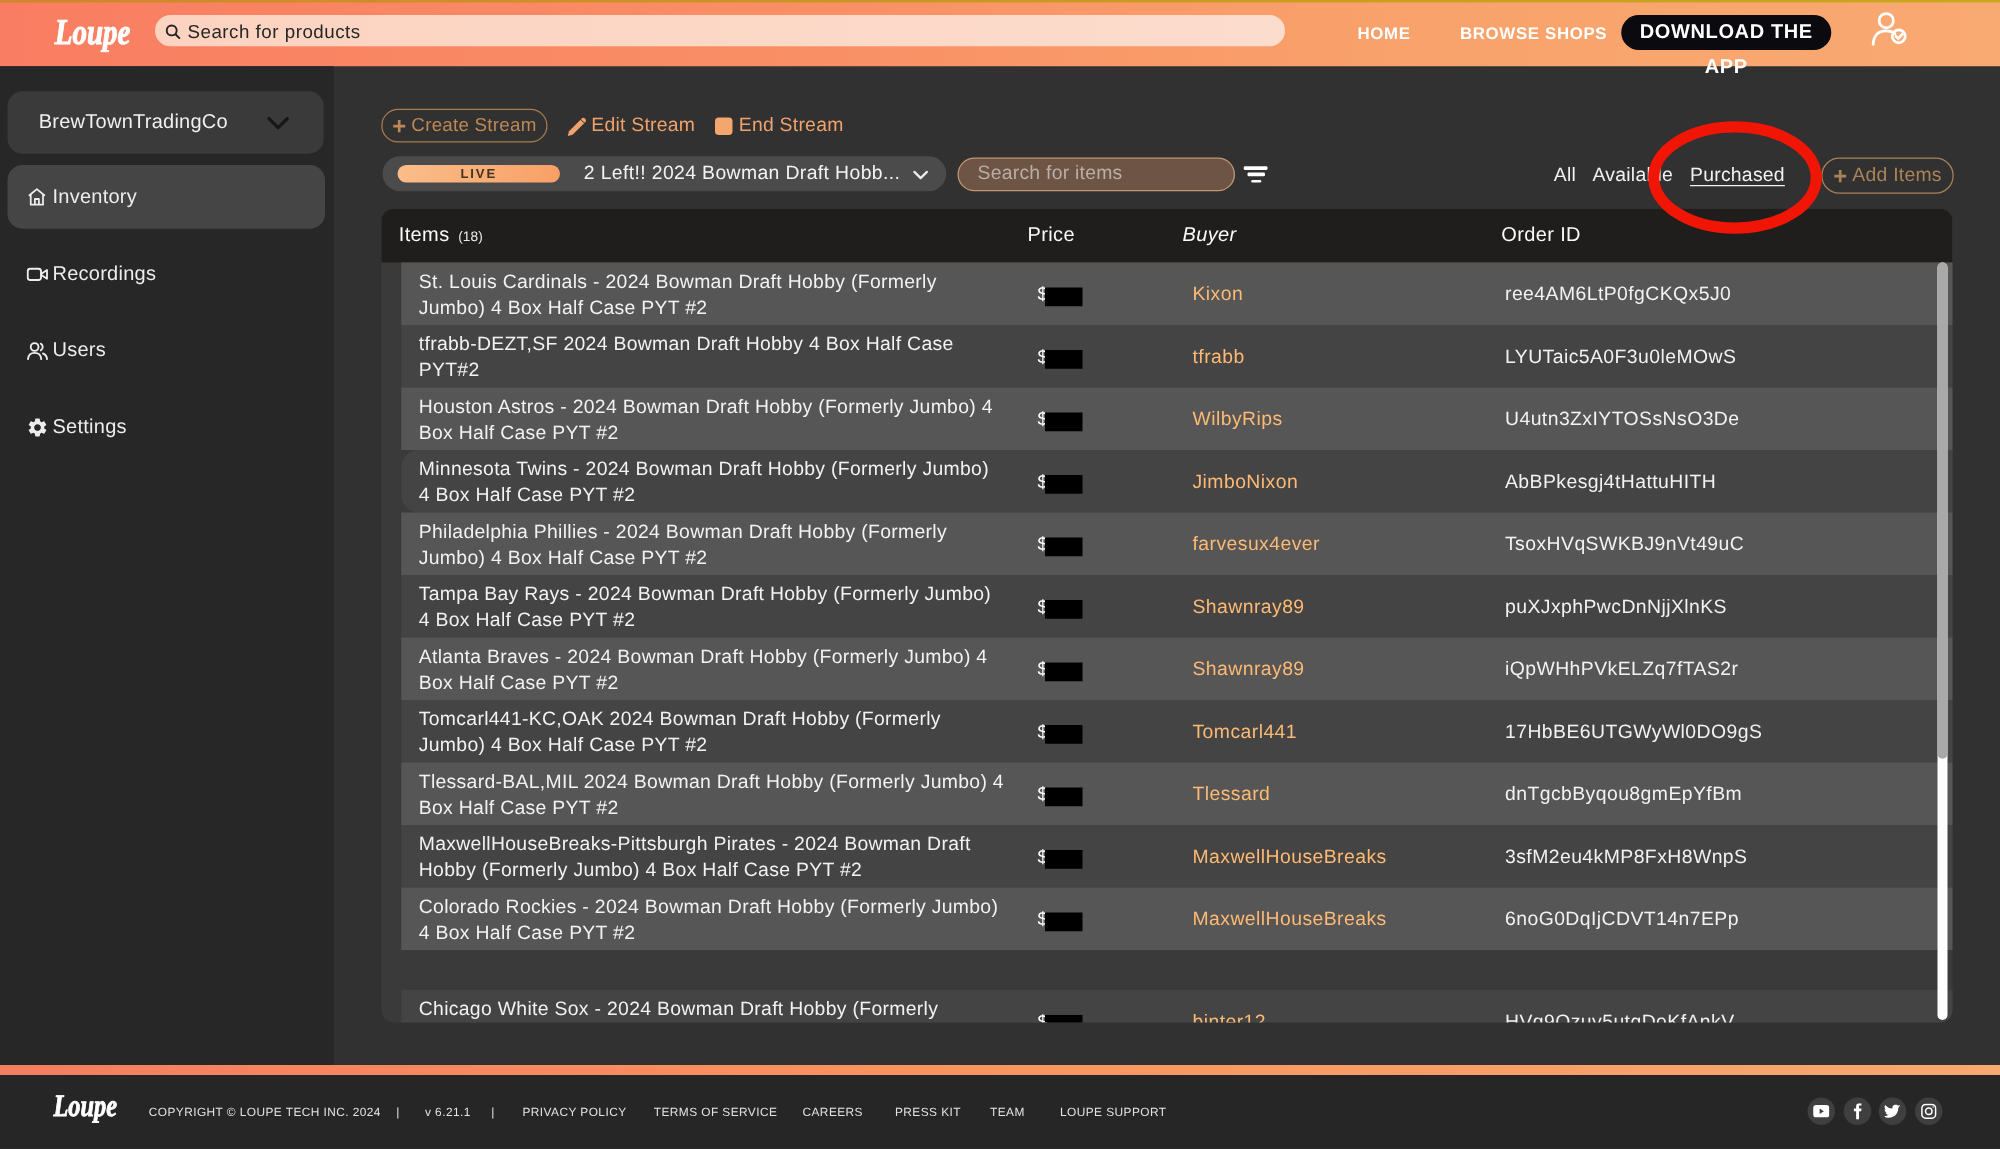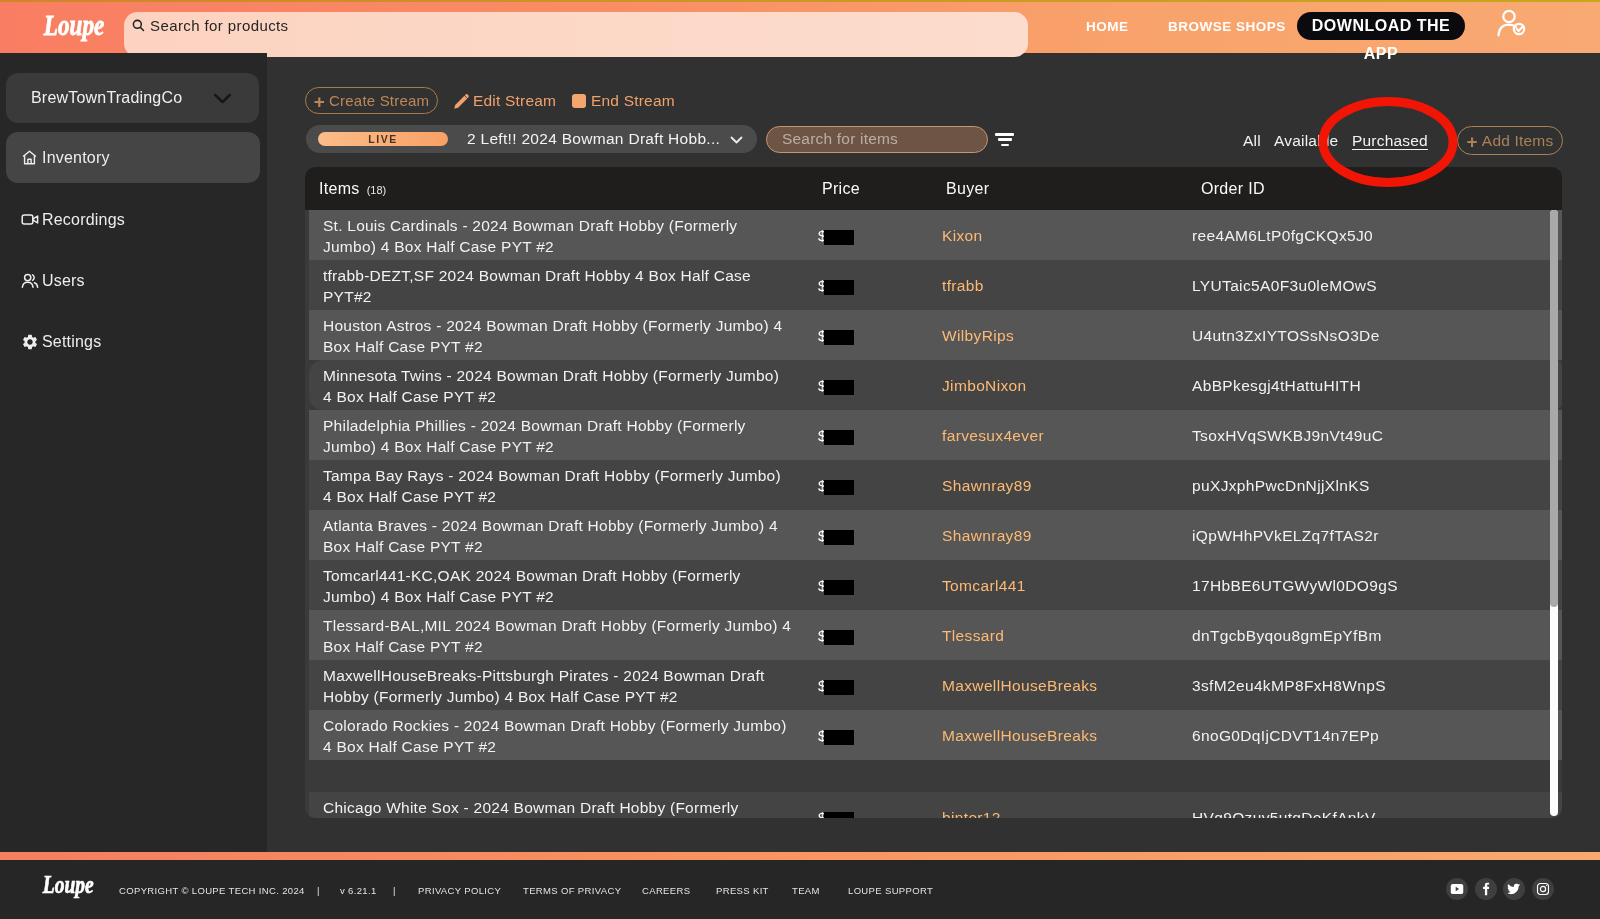--- a/index.html
+++ b/index.html
@@ -6,21 +6,21 @@
 html,body { width:1600px; height:919px; overflow:hidden; background:#313131;
   font-family:"Liberation Sans", sans-serif; }
 #page { position:relative; width:1600px; height:919px; overflow:hidden; background:#313131; }
 
 
 #topline { position:absolute; left:0; top:0; width:1600px; height:2px; z-index:6;
   background:linear-gradient(90deg,#d0872a,#c9a71f); }
 #nav { position:absolute; left:0; top:0; width:1600px; height:53px;
   background:linear-gradient(90deg,#f97d62 0%,#f98f65 40%,#f9a26b 70%,#f9a972 100%); }
 #logo { position:absolute; left:43px; top:10px; width:64px; height:32px; }
-#navsearch { position:absolute; left:124px; top:12px; width:904px; height:45px;
+#navsearch { position:absolute; left:124px; top:12px; width:904px; height:25px;
   border-radius:13.5px; background:linear-gradient(90deg,#fcd3c0,#fcdccd); }
 #navsearch .mag { position:absolute; left:8px; top:7px; }
 #navsearch .ph { position:absolute; left:26px; top:5px; font-size:15px; color:#262626; letter-spacing:.4px; }
 .navlink { position:absolute; top:19px; color:#fff; font-weight:bold; font-size:13.5px; letter-spacing:.5px; }
 #dlbtn { position:absolute; left:1297px; top:12px; width:168px; height:28px; border-radius:14px;
   background:#0b0a0e; color:#fff; font-weight:bold; font-size:16px; letter-spacing:.5px;
   text-align:center; line-height:28px; }
 #usericon { position:absolute; left:1494px; top:8px; }
 
 
@@ -67,21 +67,21 @@
 #addbtn { left:1457px; top:126px; width:106px; height:29px; line-height:25px; text-align:center;
   border-color:#aa8257; color:#aa8257; border-radius:15px; font-size:15.5px; }
 #redcircle { position:absolute; left:1317px; top:95.5px; z-index:20; }
 
 
 #tablebox { position:absolute; left:305px; top:167px; width:1257px; height:651px; border-radius:10px;
   background:#3a3a3a; overflow:hidden; }
 #thead { position:absolute; left:0; top:0; width:100%; height:43px; background:#201e1d; color:#fafafa; }
 #thead .h { position:absolute; top:13px; font-size:16px; font-weight:500; letter-spacing:.3px; }
 #thead .cnt { font-size:11px; font-weight:normal; color:#e8e8e8; margin-left:7px; letter-spacing:0; }
-.trow { position:absolute; left:4px; width:100%; height:50px; }
+.trow { position:absolute; left:16px; width:100%; height:50px; }
 .rl { background:#565656; }
 .rd { background:#444444; }
 .itm { position:absolute; left:14px; top:5px; width:500px; color:#f2f2f2; font-size:15.5px;
   line-height:21px; letter-spacing:.25px; }
 .dol { position:absolute; left:509px; top:16.5px; color:#fff; font-size:15px; }
 .blk { position:absolute; left:515px; top:20px; width:30px; height:15px; background:#000; }
 .buy { position:absolute; left:633px; top:16.5px; color:#fdba74; font-size:15.5px; letter-spacing:.35px; }
 .ord { position:absolute; left:883px; top:16.5px; color:#f2f2f2; font-size:15.5px; letter-spacing:.35px; }
 #sbtrack { position:absolute; left:1245px; top:43px; width:8px; height:606px; border-radius:4px; background:#fdfdfd; }
 #sbthumb { position:absolute; left:0; top:0; width:8px; height:397px; border-radius:4px; background:#a9a9a9; }
@@ -183,21 +183,21 @@
   <span class="ftab" id="tab-pu">Purchased</span>
   <div class="pillbtn" id="addbtn"><b>+</b>Add Items</div>
   <svg id="redcircle" width="142" height="92" viewBox="0 0 142 92" fill="none">
       <ellipse cx="71" cy="46" rx="65" ry="40.5" stroke="#f11505" stroke-width="9"></ellipse>
     </svg>
 
   <div id="tablebox">
     <div id="thead">
       <span class="h" style="left:14px;">Items<span class="cnt">(18)</span></span>
       <span class="h" style="left:517px;">Price</span>
-      <span class="h" style="left:641px;">Buyer</span>
+      <span class="h" style="left:641px;font-style:italic;">Buyer</span>
       <span class="h" style="left:896px;">Order ID</span>
     </div>
     <div id="tbody">
 <div class="trow rl" style="top:43px;">
   <div class="itm">St. Louis Cardinals - 2024 Bowman Draft Hobby (Formerly<br>Jumbo) 4 Box Half Case PYT #2</div>
   <span class="dol">$</span>
           <span class="blk"></span>
   <span class="buy">Kixon</span>
   <span class="ord">ree4AM6LtP0fgCKQx5J0</span>
 </div>
@@ -287,21 +287,21 @@
   <div id="obar"></div>
   <div id="footer">
     <svg id="flogo" viewBox="0 0 52 30">
         <text x="1" y="21" font-family="Liberation Serif" font-style="italic" font-weight="bold" font-size="25" fill="#fff" stroke="#fff" stroke-width="0.7" transform="scale(0.78 1)">Loupe</text>
       </svg>
     <span class="ftxt" style="left:119px;">COPYRIGHT © LOUPE TECH INC. 2024</span>
     <span class="ftxt" style="left:317px;">|</span>
     <span class="ftxt" style="left:340px;">v 6.21.1</span>
     <span class="ftxt" style="left:393px;">|</span>
     <span class="ftxt" style="left:418px;">PRIVACY POLICY</span>
-    <span class="ftxt" style="left:523px;">TERMS OF PRIVACY</span>
+    <span class="ftxt" style="left:523px;">TERMS OF SERVICE</span>
     <span class="ftxt" style="left:642px;">CAREERS</span>
     <span class="ftxt" style="left:716px;">PRESS KIT</span>
     <span class="ftxt" style="left:792px;">TEAM</span>
     <span class="ftxt" style="left:848px;">LOUPE SUPPORT</span>
     <div class="soc" style="left:1446px;">
         <svg width="13" height="10" viewBox="0 0 13 10">
           <rect x="0" y="0" width="13" height="10" rx="2.5" fill="#fff"></rect>
           <path d="M5.2 2.8 L8.6 5 L5.2 7.2 Z" fill="#3f3f3f"></path>
         </svg>
       </div>

